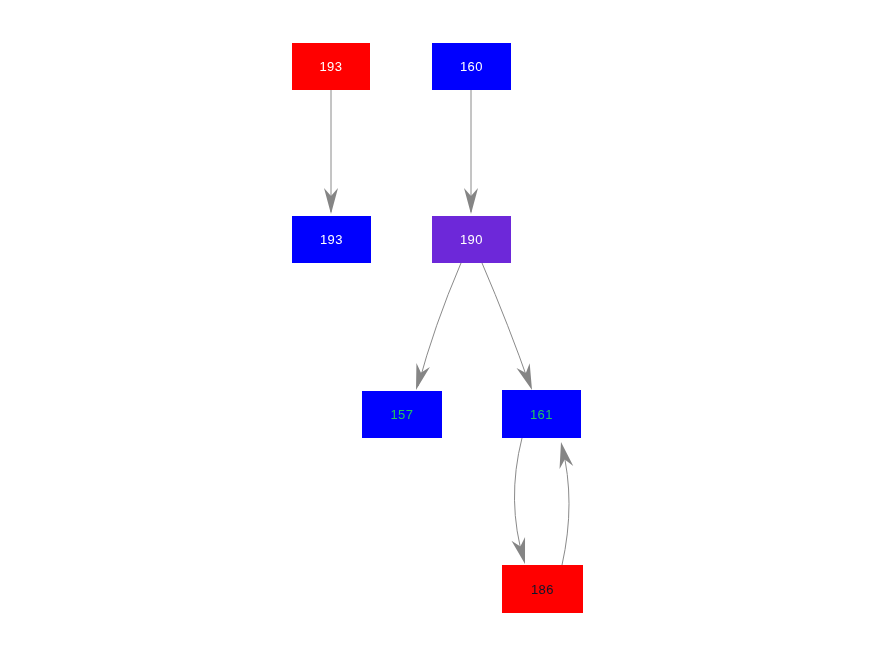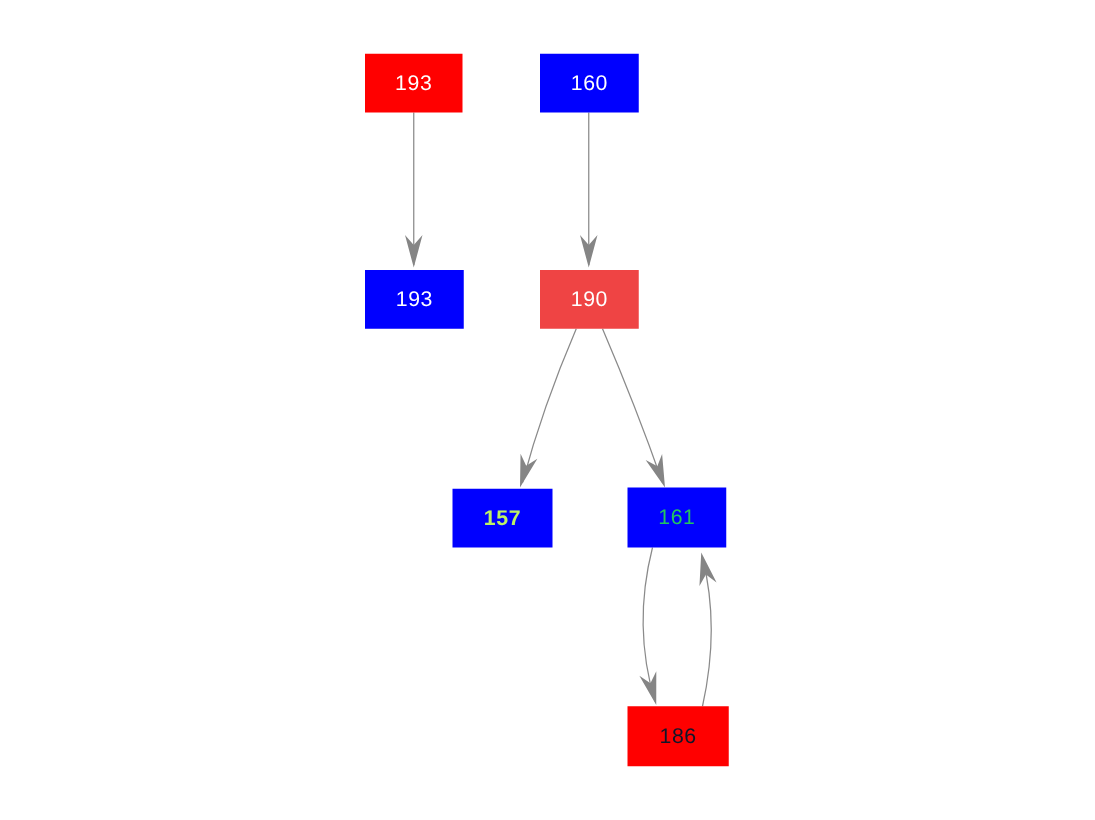--- a/index.html
+++ b/index.html
@@ -25,21 +25,21 @@
   .graph-node {
     position: absolute;
     display: flex;
     align-items: center;
     justify-content: center;
     box-sizing: border-box;
     cursor: default;
   }
   .node-label {
     color: #ffffff;
-    font-size: 17px;
+    font-size: 13px;
     font-family: "Liberation Sans", sans-serif;
     letter-spacing: 0.5px;
     user-select: none;
   }
 </style>
 </head>
 <body>
 
 <div id="graph-canvas">
   <svg id="edges-layer" xmlns="http://www.w3.org/2000/svg" viewBox="0 0 876 656">
@@ -59,25 +59,25 @@
 
 <div class="graph-node" style="left: 292px; top: 43px; width: 78px; height: 47px; background: rgb(255, 0, 0);">
       <span class="node-label" style="color: rgb(255, 255, 255);">193</span>
     </div>
     <div class="graph-node" style="left: 432px; top: 43px; width: 79px; height: 47px; background: rgb(0, 0, 255);">
       <span class="node-label" style="color: rgb(255, 255, 255);">160</span>
     </div>
     <div class="graph-node" style="left: 292px; top: 216px; width: 79px; height: 47px; background: rgb(0, 0, 255);">
       <span class="node-label" style="color: rgb(255, 255, 255);">193</span>
     </div>
-    <div class="graph-node" style="left: 432px; top: 216px; width: 79px; height: 47px; background: #ef4444;">
+    <div class="graph-node" style="left: 432px; top: 216px; width: 79px; height: 47px; background: #6d28d9;">
       <span class="node-label" style="color: rgb(255, 255, 255);">190</span>
     </div>
     <div class="graph-node" style="left: 362px; top: 391px; width: 80px; height: 47px; background: rgb(0, 0, 255);">
-      <span class="node-label" style="color: #bef264; font-weight: bold;">157</span>
+      <span class="node-label" style="color: #22c55e;">157</span>
     </div>
     <div class="graph-node" style="left: 502px; top: 390px; width: 79px; height: 48px; background: rgb(0, 0, 255);">
       <span class="node-label" style="color: #22c55e;">161</span>
     </div>
     <div class="graph-node" style="left: 502px; top: 565px; width: 81px; height: 48px; background: rgb(255, 0, 0);">
       <span class="node-label" style="color: #0f172a;">186</span>
     </div>
   </div>
 
 </body></html>

